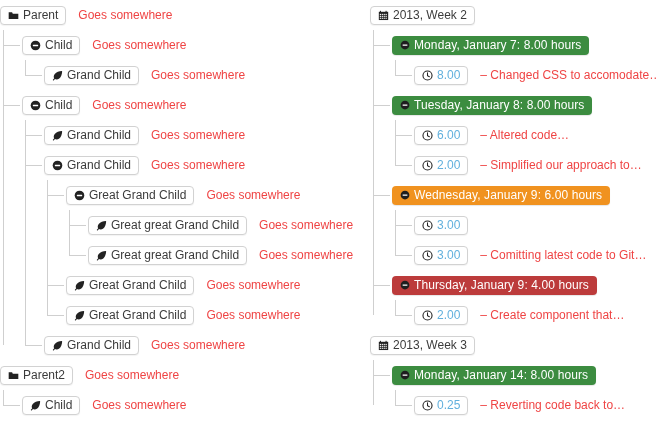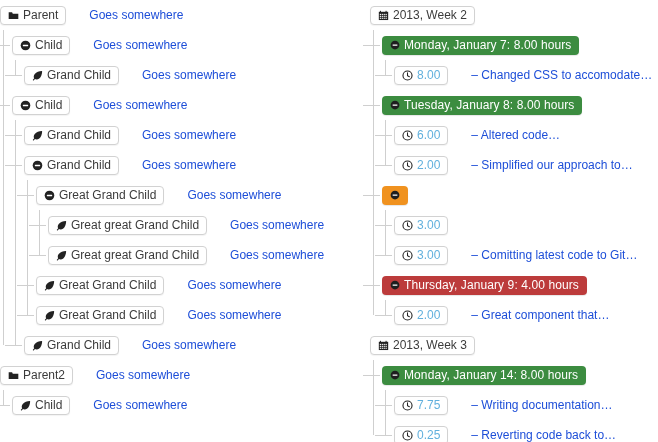--- a/index.html
+++ b/index.html
@@ -31,21 +31,21 @@
 
   
   ul.tree {
     list-style: none;
     margin: 0;
     padding: 0;
   }
   ul.tree ul {
     list-style: none;
     margin: 0;
-    padding-left: 12px;
+    padding-left: 22px;
     position: relative;
   }
   
   ul.tree ul::before {
     content: "";
     position: absolute;
     top: 0;
     bottom: 15px;
     left: 3px;
     width: 0;
@@ -101,22 +101,22 @@
     letter-spacing: .1px;
     box-shadow: 0 1px 1px rgba(0,0,0,0.10);
   }
   .chip.badge.green  { background: #3c8c40; }
   .chip.badge.orange { background: #f0921f; }
   .chip.badge.red    { background: #bc3b3b; }
 
   .chip.hours .label { color: #61b0dd; }
 
   .sidenote {
-    margin-left: 23px;
-    color: #1d4ed8;
+    margin-left: 12px;
+    color: #ef4444;
     font-size: 12px;
     text-decoration: none;
     cursor: pointer;
   }
 
   
   .ico { display: inline-flex; width: 11px; height: 11px; flex: 0 0 auto; }
   .ico svg { display: block; width: 11px; height: 11px; }
   .badge .ico, .badge .ico svg { width: 10px; height: 10px; }
 </style>
@@ -438,20 +438,21 @@
             </li>
             <li>
               <div class="noderow">
                 <a class="chip badge orange" href="#">
                   <span class="ico" style="color: rgb(31, 31, 31);">
                     <svg viewBox="0 0 16 16" aria-hidden="true">
                       <circle cx="8" cy="8" r="7" fill="currentColor"></circle>
                       <rect x="4.1" y="7" width="7.8" height="2.1" rx=".6" fill="#fff"></rect>
                     </svg>
                   </span>
+                  <span class="label">Wednesday, January 9: 6.00 hours</span>
                 </a>
               </div>
               <ul>
                 <li>
                   <div class="noderow">
                     <a class="chip hours" href="#">
                       <span class="ico">
                         <svg viewBox="0 0 16 16" aria-hidden="true">
                           <circle cx="8" cy="8" r="6.6" fill="none" stroke="#222" stroke-width="1.6"></circle>
                           <path d="M8 4.1v4.2l2.7 1.6" fill="none" stroke="#222" stroke-width="1.5" stroke-linecap="round"></path>
@@ -494,21 +495,21 @@
                   <div class="noderow">
                     <a class="chip hours" href="#">
                       <span class="ico">
                         <svg viewBox="0 0 16 16" aria-hidden="true">
                           <circle cx="8" cy="8" r="6.6" fill="none" stroke="#222" stroke-width="1.6"></circle>
                           <path d="M8 4.1v4.2l2.7 1.6" fill="none" stroke="#222" stroke-width="1.5" stroke-linecap="round"></path>
                         </svg>
                       </span>
                       <span class="label">2.00</span>
                     </a>
-                    <a class="sidenote" href="#">– Great component that…</a>
+                    <a class="sidenote" href="#">– Create component that…</a>
                   </div>
                 </li>
               </ul>
             </li>
           </ul>
         </li>
         <li>
           <div class="noderow">
             <a class="chip" href="#">
               <span class="ico">
@@ -549,34 +550,20 @@
               <ul>
                 <li>
                   <div class="noderow">
                     <a class="chip hours" href="#">
                       <span class="ico">
                         <svg viewBox="0 0 16 16" aria-hidden="true">
                           <circle cx="8" cy="8" r="6.6" fill="none" stroke="#222" stroke-width="1.6"></circle>
                           <path d="M8 4.1v4.2l2.7 1.6" fill="none" stroke="#222" stroke-width="1.5" stroke-linecap="round"></path>
                         </svg>
                       </span>
-                      <span class="label">7.75</span>
-                    </a>
-                    <a class="sidenote" href="#">– Writing documentation…</a>
-                  </div>
-                </li>
-                <li>
-                  <div class="noderow">
-                    <a class="chip hours" href="#">
-                      <span class="ico">
-                        <svg viewBox="0 0 16 16" aria-hidden="true">
-                          <circle cx="8" cy="8" r="6.6" fill="none" stroke="#222" stroke-width="1.6"></circle>
-                          <path d="M8 4.1v4.2l2.7 1.6" fill="none" stroke="#222" stroke-width="1.5" stroke-linecap="round"></path>
-                        </svg>
-                      </span>
                       <span class="label">0.25</span>
                     </a>
                     <a class="sidenote" href="#">– Reverting code back to…</a>
                   </div>
                 </li>
               </ul>
             </li>
           </ul>
         </li>
       </ul>

